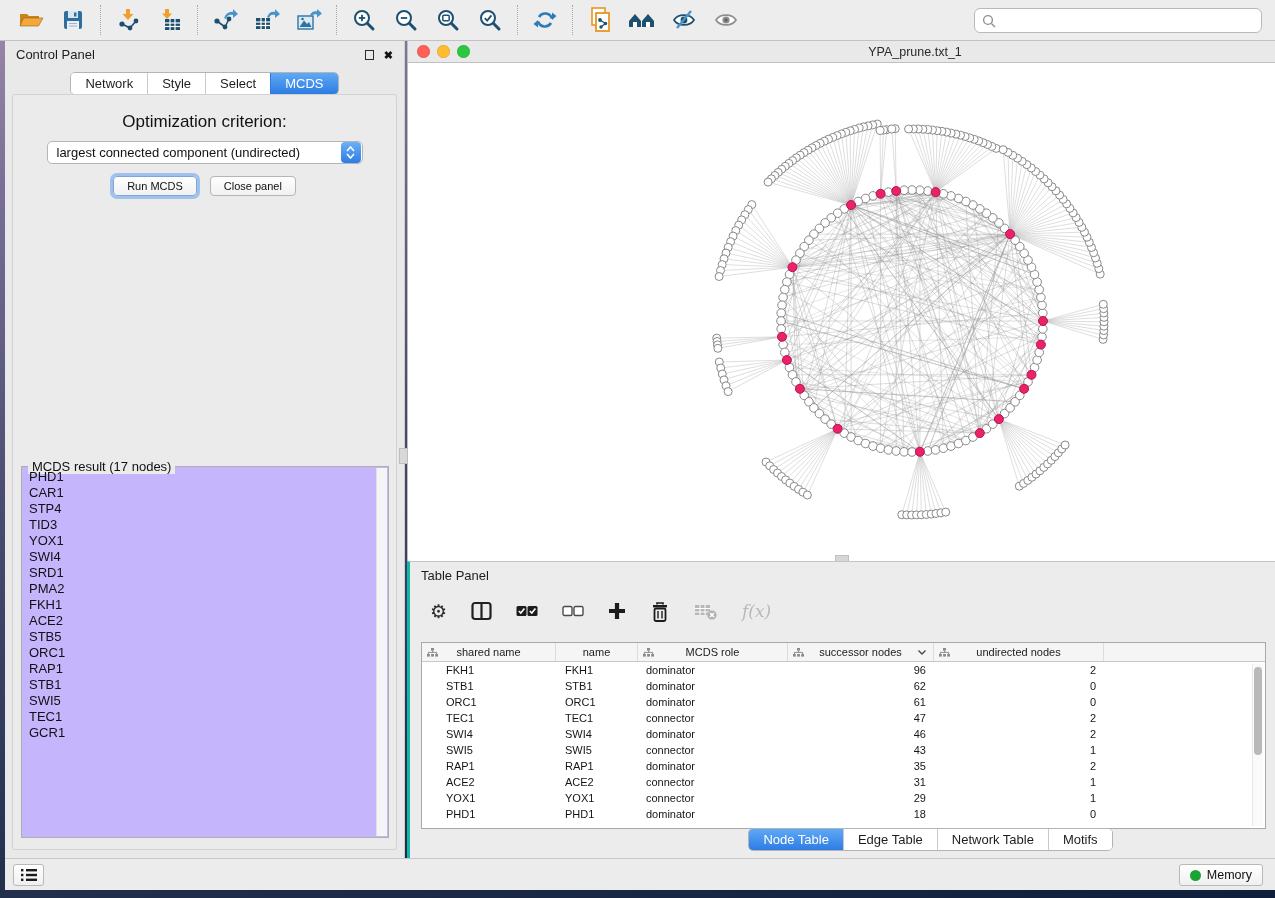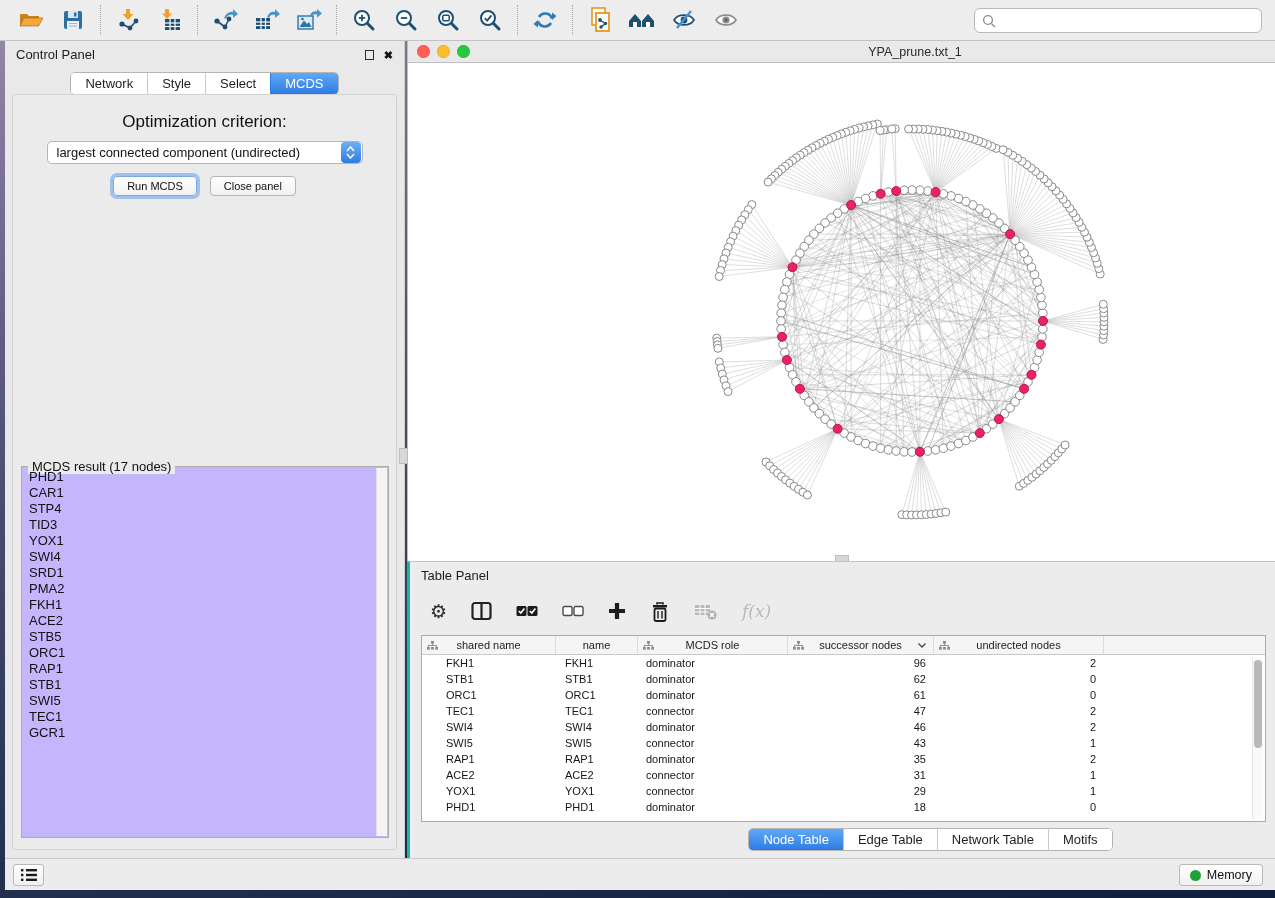--- a/index.html
+++ b/index.html
@@ -60,21 +60,21 @@
   .lights { position:absolute; left:9px; top:4px; display:flex; gap:7px; }
   .light { width:13px; height:13px; border-radius:50%; box-shadow:inset 0 0 1px rgba(0,0,0,.35); }
 
   
   .table-panel { left:407px; top:561px; width:1044px; height:297px; background:#ececec;
     border-left:3px solid #14b8a6; border-top:1px solid #c4c4c4; }
   .tp-toolbar { display:flex; align-items:center; height:38px; padding-left:20px; gap:24px; margin-top:3px; }
   .tp-ic { display:flex; align-items:center; justify-content:center; }
   .gear-glyph { font-size:19px; color:#2c2c2c; line-height:19px; }
   .fx-glyph { font-family:"DejaVu Serif", serif; font-style:italic; font-size:17px; color:#b8b8b8; }
-  .table-wrap { position:absolute; left:11px; top:73px; width:845px; height:187px; background:#fff; border:1px solid #a9a9a9; }
+  .table-wrap { position:absolute; left:11px; top:80px; width:845px; height:187px; background:#fff; border:1px solid #a9a9a9; }
   .t-header { display:flex; height:19px; background:#f5f5f5; border-bottom:1px solid #c9c9c9; }
   .th { position:relative; display:flex; align-items:center; justify-content:center;
     font-size:11px; color:#1c1c1c; border-right:1px solid #dcdcdc; }
   .th .hier { position:absolute; left:5px; top:5px; }
   .th .sort { position:absolute; right:7px; top:7px; }
   .t-row { display:flex; height:16px; align-items:center; }
   .td { font-size:11px; color:#161616; white-space:nowrap; overflow:hidden; }
   .t-scroll { position:absolute; right:2px; top:21px; bottom:2px; width:11px; background:#fafafa; border-left:1px solid #e6e6e6; }
   .t-thumb { position:absolute; left:1px; top:3px; width:8px; height:88px; background:#b9b9b9; border-radius:4px; }
   .tp-tabs-row { position:absolute; left:0; bottom:7px; width:100%; text-align:center; }

